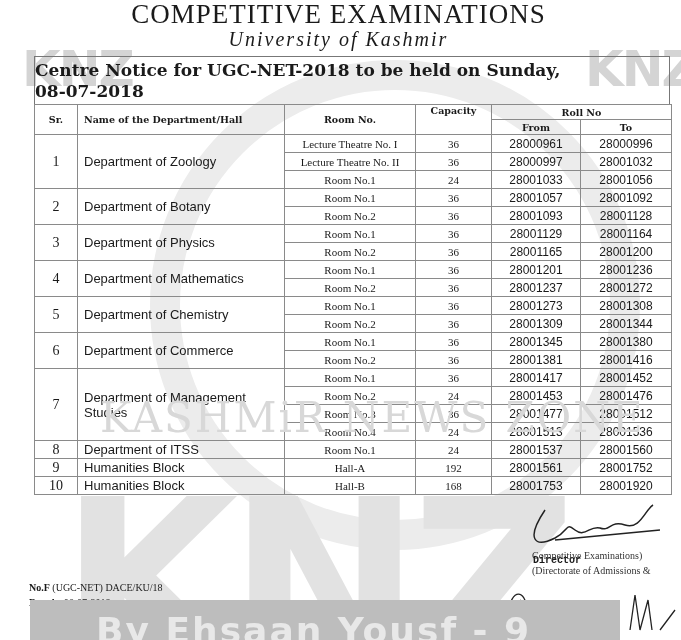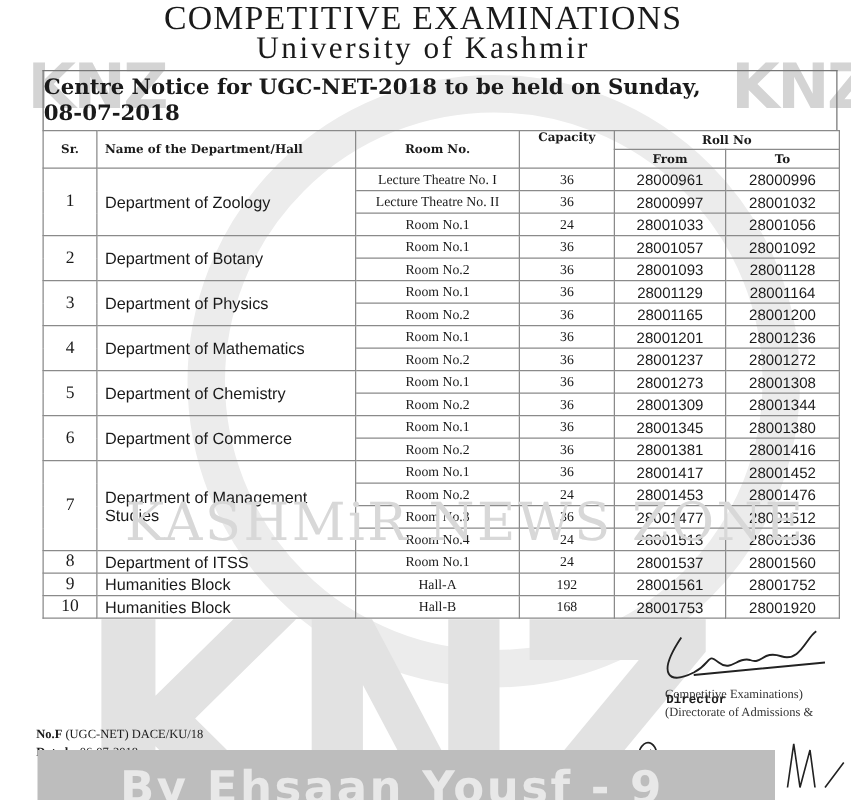--- a/index.html
+++ b/index.html
@@ -12,21 +12,21 @@
   .wm-knz-l { left: 22px; top: 40px; font-size: 50px; letter-spacing: -2px; }
   .wm-knz-r { left: 585px; top: 40px; font-size: 50px; letter-spacing: -2px; }
   .wm-knz-big { left: 60px; top: 470px; font-size: 230px; letter-spacing: -10px; color: #e2e2e2; line-height: 1; }
   .wm-kashmir { left: 100px; top: 393px; font-size: 42px; font-family: "DejaVu Serif", serif; font-weight: normal; color: #d8d8d8; letter-spacing: 2px; }
   .wm-circle { position: absolute; left: 150px; top: 60px; width: 430px; height: 430px; border: 30px solid #ececec; border-radius: 50%; pointer-events: none; }
   .banner { position: absolute; left: 30px; top: 600px; width: 590px; height: 40px; background: #bdbdbd; }
   .banner-text { position: absolute; left: 96px; top: 610px; font-size: 36px; color: #e8e8e8; font-family: "DejaVu Sans", sans-serif; font-weight: bold; letter-spacing: 2px; white-space: nowrap; }
 
   .header { position: absolute; left: 0; top: 0; width: 677px; text-align: center; }
   .h-title { font-family: "Liberation Serif", serif; font-size: 27px; letter-spacing: 1px; line-height: 28px; margin-top: 0; }
-  .h-sub { font-family: "Liberation Serif", serif; font-size: 25px; letter-spacing: 2px; line-height: 22px; }
+  .h-sub { font-family: "Liberation Serif", serif; font-size: 20px; font-style: italic; letter-spacing: 2px; line-height: 22px; }
 
   .notice-box { position: absolute; left: 34px; top: 56px; width: 636px; height: 48px; border: 1px solid #777; border-bottom: none; box-sizing: border-box; }
   .notice-text { font-family: "DejaVu Serif", serif; font-weight: bold; font-size: 17px; line-height: 21px; padding-top: 3px; }
 
   table.t { position: absolute; left: 34px; top: 104px; width: 637px; border-collapse: collapse; table-layout: fixed; }
   table.t td, table.t th { border: 1px solid #8a8a8a; padding: 0; height: 17px; font-size: 13px; font-family: "Liberation Sans", sans-serif; text-align: center; }
   table.t th { font-family: "DejaVu Serif", serif; font-weight: bold; font-size: 9.5px; height: 14px; }
   table.t td.dept { text-align: left; padding-left: 6px; font-size: 13px; }
   table.t td.sr { font-size: 14px; font-family: "Liberation Serif", serif; }
   table.t td.room { font-family: "Liberation Serif", serif; font-size: 11px; }

